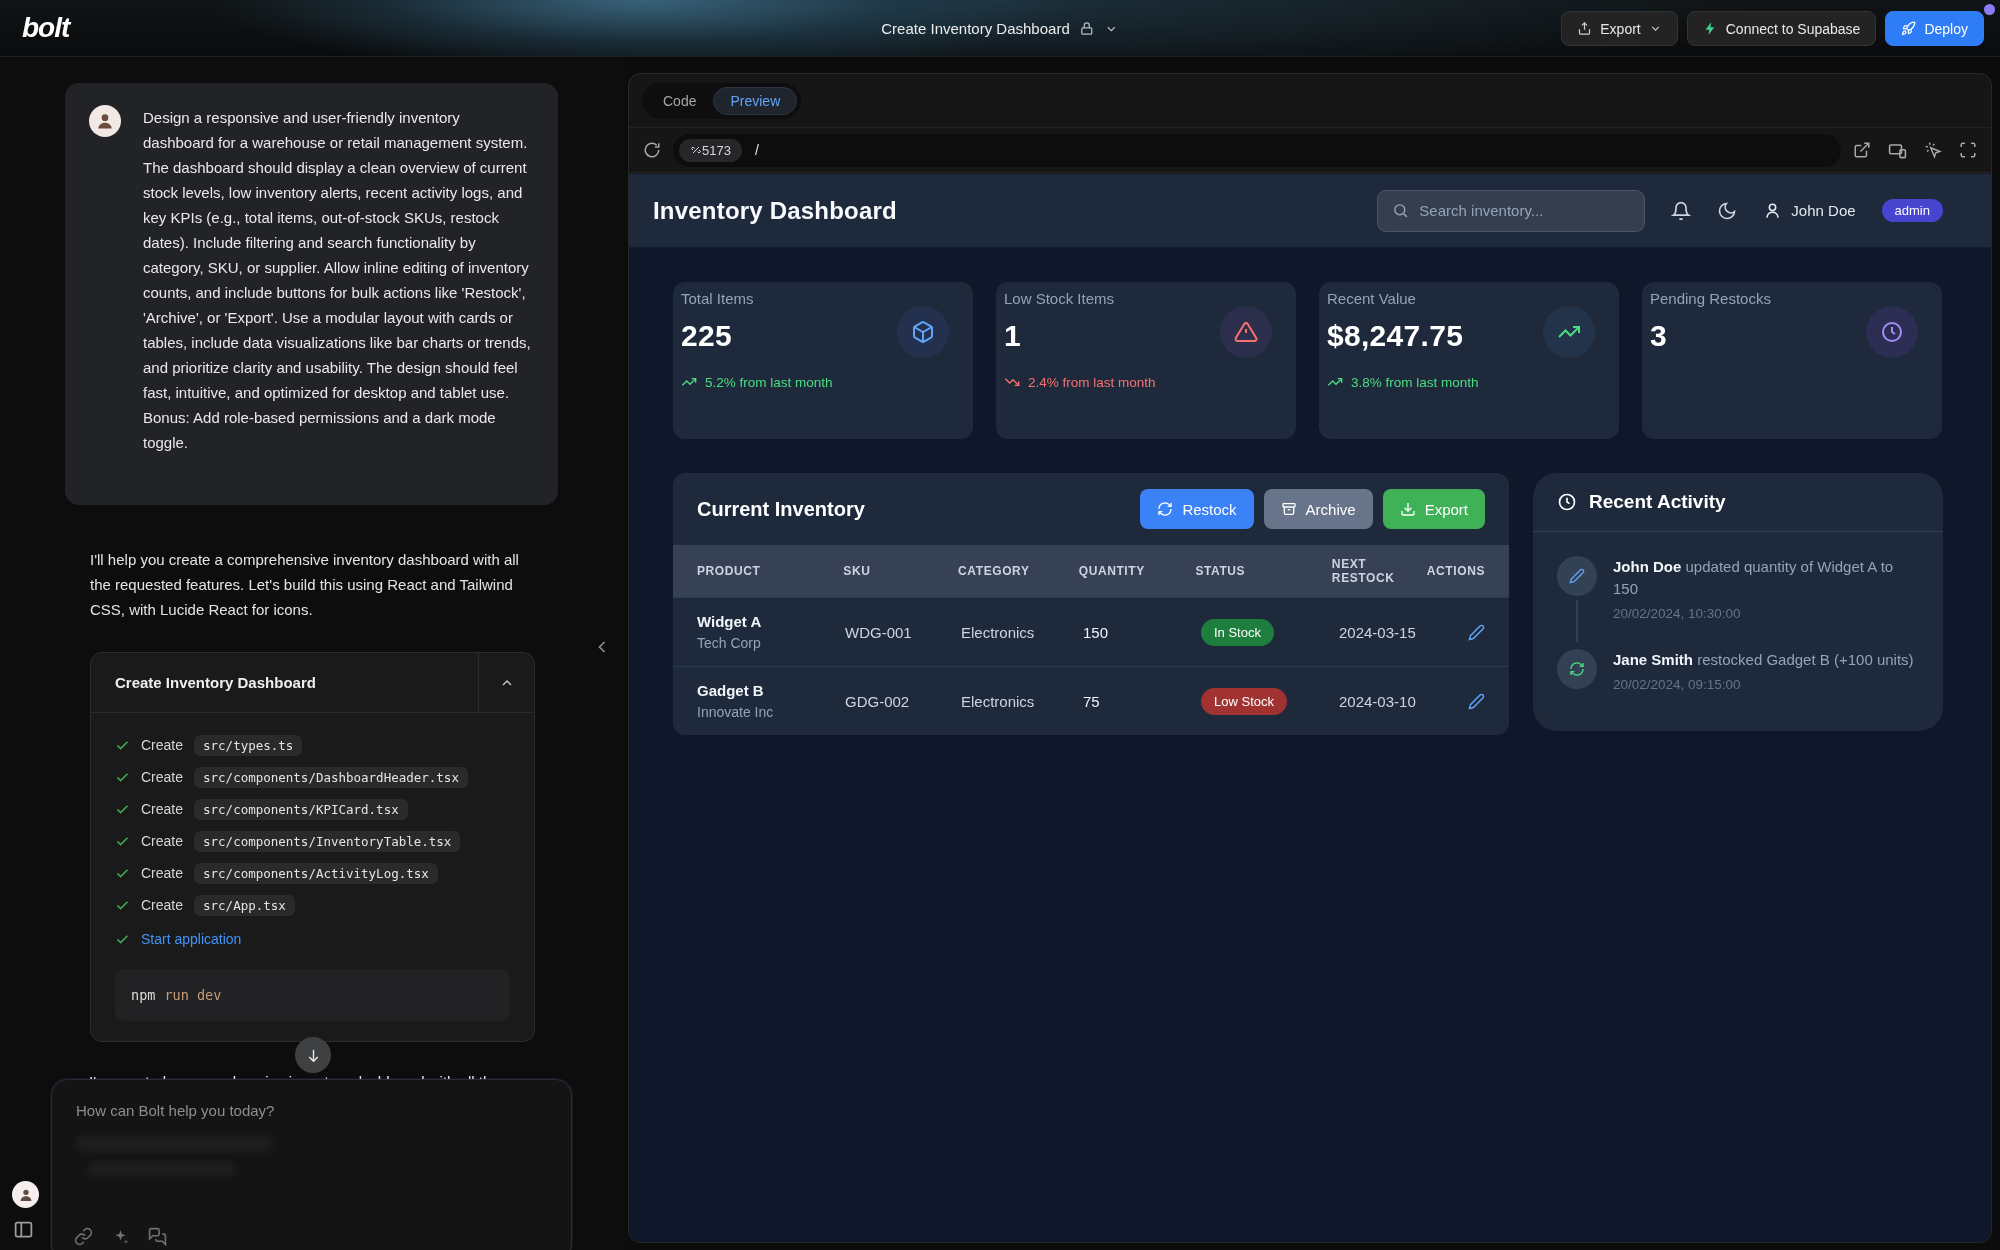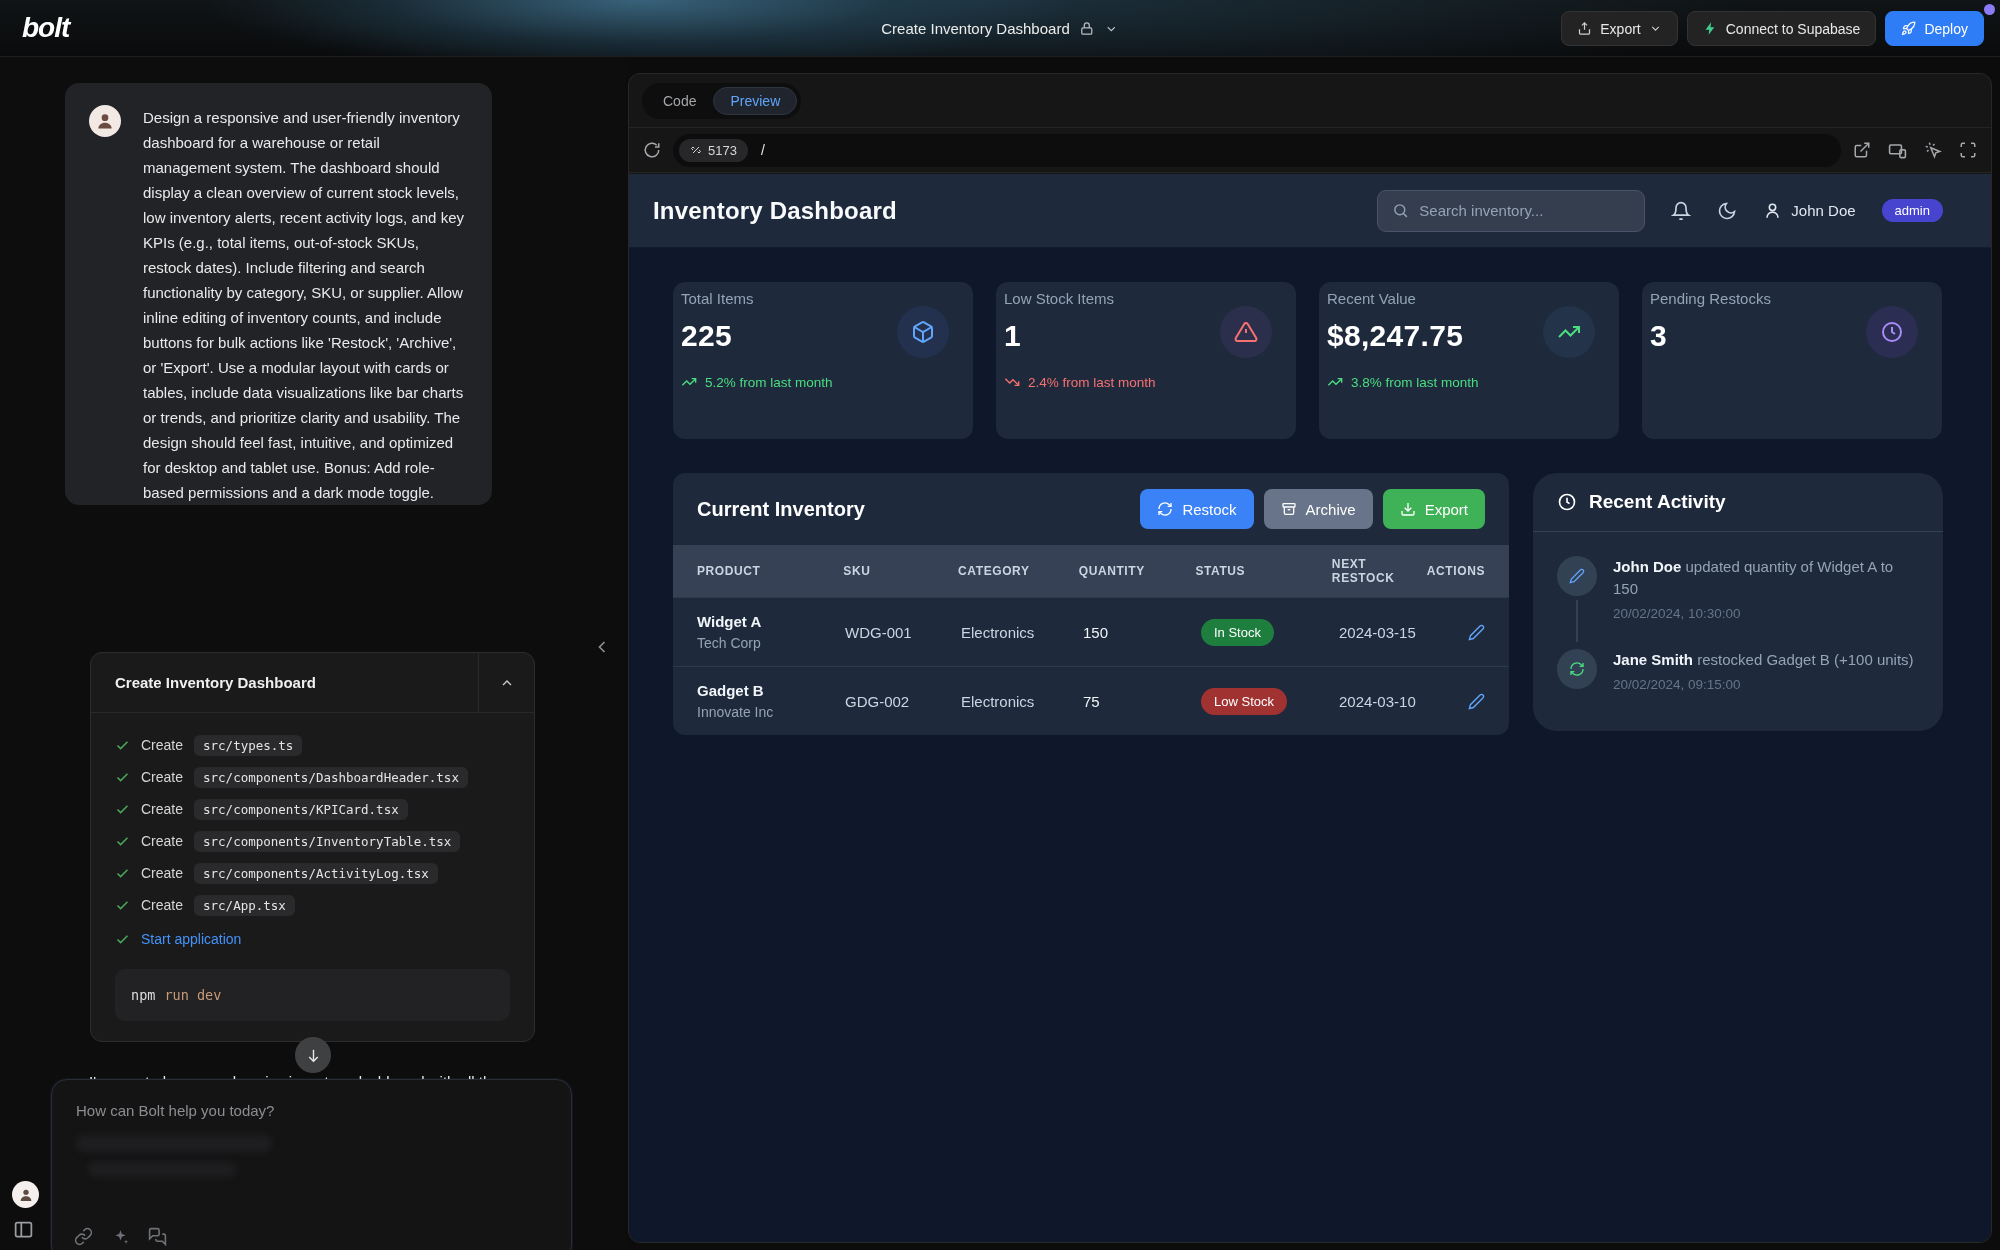--- a/index.html
+++ b/index.html
@@ -21,21 +21,21 @@
   .tb-btn { height:35px; display:flex; align-items:center; gap:8px; padding:0 15px; border-radius:8px;
     background:#232323; border:1px solid #333; color:#e8e8e8; font-size:14px; cursor:pointer; }
   .tb-btn svg { color:#cfcfcf; }
   .tb-btn.deploy { background:#2f7df6; border-color:#2f7df6; color:#fff; }
   .tb-btn.deploy svg { color:#fff; }
   .supa-zap { color:#3ecf8e !important; }
   .notif-dot { position:absolute; right:5px; top:4px; width:11px; height:11px; border-radius:50%; background:#8b7cf6; }
 
   
   .chat { position:absolute; left:0; top:57px; width:626px; height:1193px; background:#0d0d0d; }
-  .user-card { position:absolute; left:65px; top:26px; width:427px; height:422px; background:#222326; border-radius:14px; padding:22px 24px 22px 78px; }
+  .user-card { position:absolute; left:65px; top:26px; width:493px; height:422px; background:#222326; border-radius:14px; padding:22px 24px 22px 78px; }
   .user-avatar { position:absolute; left:24px; top:22px; width:32px; height:32px; border-radius:50%; background:#f2e8e4; display:flex; align-items:center; justify-content:center; color:#6b4a3f; overflow:hidden; }
   .user-card p { color:#e9e9ea; font-size:15px; line-height:25px; }
   .ai-intro { position:absolute; left:90px; top:490px; width:452px; color:#e4e4e6; font-size:15px; line-height:25px; }
   .artifact { position:absolute; left:90px; top:595px; width:445px; background:#1a1a1b; border:1px solid #2d2d2f; border-radius:12px; overflow:hidden; }
   .artifact-head { display:flex; align-items:center; height:60px; border-bottom:1px solid #29292b; }
   .artifact-title { flex:1; padding:0 24px; color:#f0f0f0; font-size:15px; font-weight:700; }
   .artifact-toggle { width:56px; height:60px; border-left:1px solid #29292b; display:flex; align-items:center; justify-content:center; color:#c9c9c9; cursor:pointer; }
   .artifact-body { padding:16px 24px 20px; }
   .file-row { display:flex; align-items:center; gap:11px; height:32px; }
   .file-row .check { color:#46a758; flex:0 0 auto; display:flex; }
@@ -59,21 +59,21 @@
 
   
   .workbench { position:absolute; left:628px; top:73px; width:1364px; height:1170px; background:#161616; border:1px solid #282828; border-radius:12px; overflow:hidden; }
   .wb-tabs { height:54px; display:flex; align-items:center; padding:0 13px; border-bottom:1px solid #242424; }
   .seg { display:flex; align-items:center; background:#0e0e0f; border-radius:999px; padding:4px; }
   .seg .tab { padding:6px 17px; font-size:14px; border-radius:999px; cursor:pointer; color:#a4a7ab; }
   .seg .tab.active { background:#1f242d; border:1px solid #2e3644; color:#60a5fa; padding:5px 16px; }
   .wb-url { height:45px; display:flex; align-items:center; padding:0 14px; border-bottom:1px solid #242424; gap:12px; }
   .reload { color:#a5a8ac; display:flex; cursor:pointer; }
   .url-pill { flex:1; height:33px; background:#0d0d0e; border-radius:999px; display:flex; align-items:center; padding:0 6px; cursor:text; }
-  .port-chip { display:flex; align-items:center; gap:6px; background:#27272a; border-radius:999px; padding:4px 11px; color:#d6d6d8; font-size:13px; }
+  .port-chip { display:flex; align-items:center; gap:0; background:#27272a; border-radius:999px; padding:4px 11px; color:#d6d6d8; font-size:13px; }
   .url-path { margin-left:13px; color:#e6e6e8; font-size:14px; }
   .wb-actions { display:flex; gap:17px; color:#a5a8ac; }
   .wb-actions span { cursor:pointer; display:flex; }
 
   
   .app { position:absolute; left:0; top:100px; right:0; bottom:0; background:#0f172a; overflow:hidden; }
   .app-header { height:74px; background:#1e293b; border-bottom:1px solid #111c2e; display:flex; align-items:center; padding:0 48px 0 24px; }
   .app-title { color:#f8fafc; font-size:24px; font-weight:700; letter-spacing:0.2px; }
   .ah-right { margin-left:auto; display:flex; align-items:center; gap:26px; }
   .searchbox { width:268px; height:42px; background:#353e4e; border:1px solid #49536a; border-radius:9px; display:flex; align-items:center; gap:10px; padding:0 14px; color:#94a3b8; cursor:text; }
@@ -178,20 +178,21 @@
     <div class="user-card">
       <div class="user-avatar">
         <svg width="20" height="20" viewBox="0 0 24 24" fill="currentColor">
             <circle cx="12" cy="8" r="4"></circle>
             <path d="M4 21c0-4 3.6-7 8-7s8 3 8 7z"></path>
           </svg>
       </div>
       <p>Design a responsive and user-friendly inventory dashboard for a warehouse or retail management system. The dashboard should display a clean overview of current stock levels, low inventory alerts, recent activity logs, and key KPIs (e.g., total items, out-of-stock SKUs, restock dates). Include filtering and search functionality by category, SKU, or supplier. Allow inline editing of inventory counts, and include buttons for bulk actions like 'Restock', 'Archive', or 'Export'. Use a modular layout with cards or tables, include data visualizations like bar charts or trends, and prioritize clarity and usability. The design should feel fast, intuitive, and optimized for desktop and tablet use. Bonus: Add role-based permissions and a dark mode toggle.</p>
     </div>
 
+    <p class="ai-intro">I'll help you create a comprehensive inventory dashboard with all the requested features. Let's build this using React and Tailwind CSS, with Lucide React for icons.</p>
 
     <div class="artifact">
       <div class="artifact-head">
         <div class="artifact-title">Create Inventory Dashboard</div>
         <div class="artifact-toggle">
           <svg width="16" height="16" viewBox="0 0 24 24" fill="none" stroke="currentColor" stroke-width="2">
               <polyline points="18 15 12 9 6 15"></polyline>
             </svg>
         </div>
       </div>

